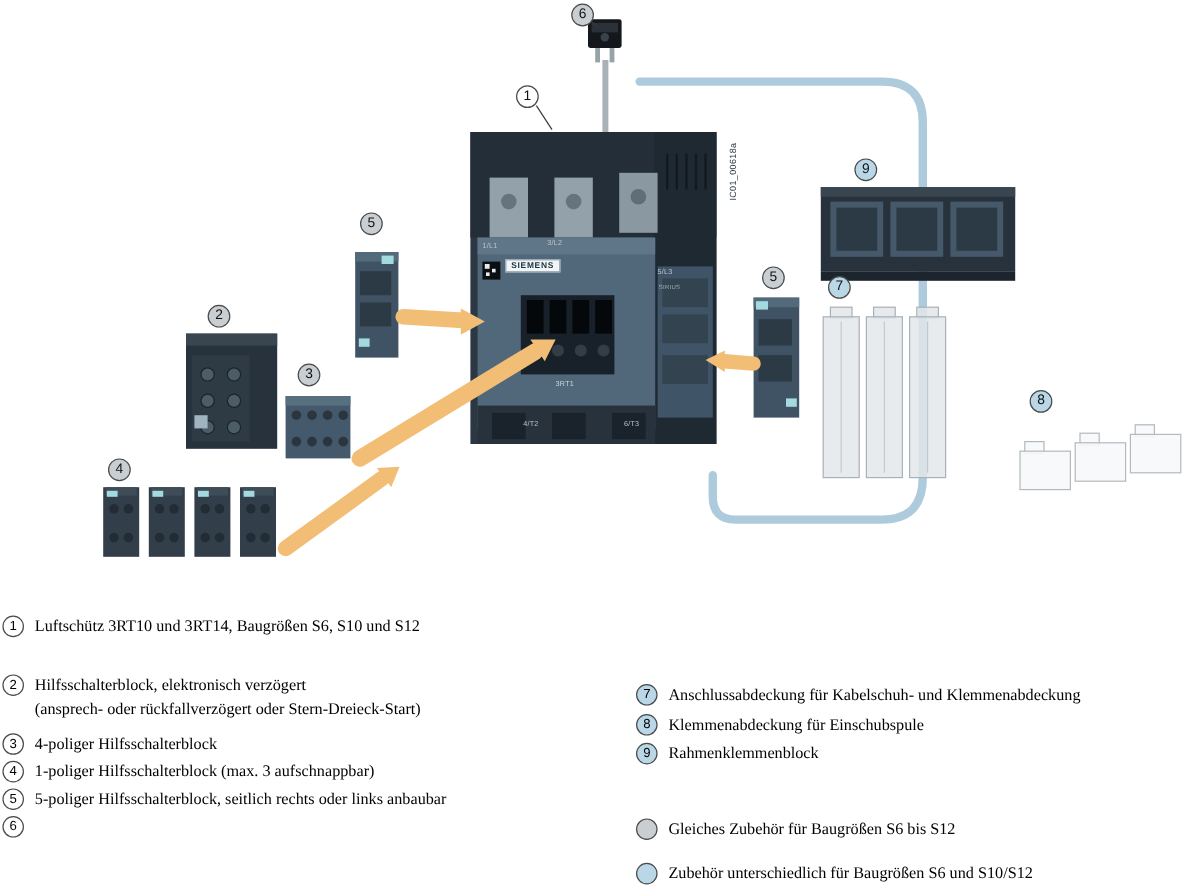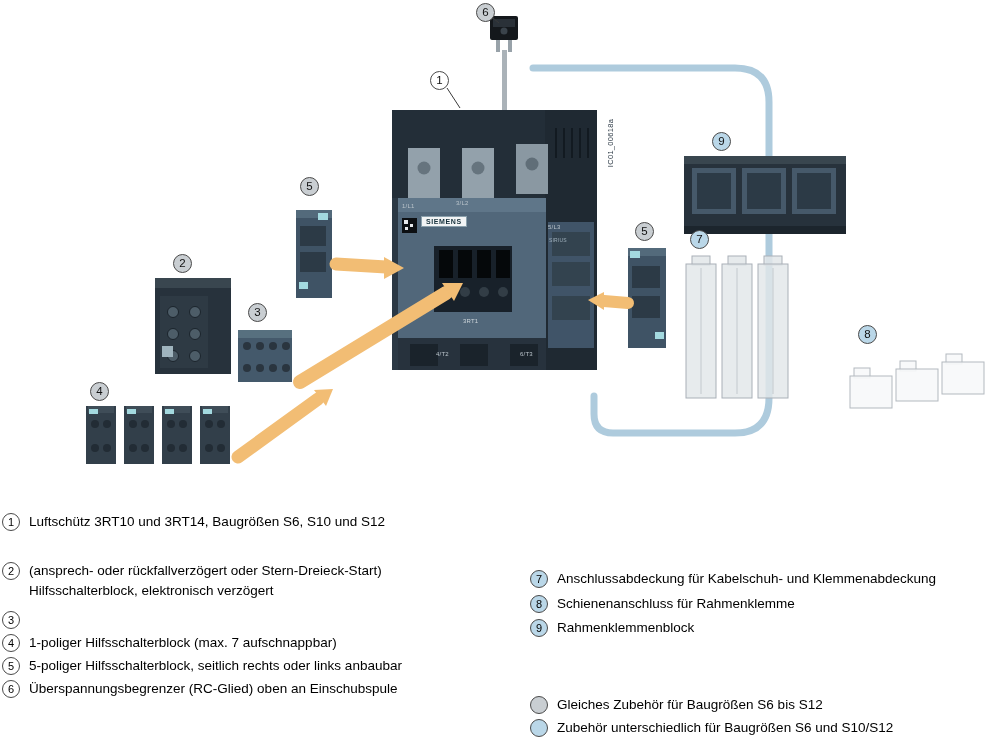--- a/index.html
+++ b/index.html
@@ -29,21 +29,21 @@
     font-size:7px; font-weight:bold; letter-spacing:0.6px; padding:1px 4px; z-index:4;
     border:0.5px solid #8aa0ac;
   }
   .codelabel {
     position:absolute; left:571px; top:138px; width:80px; height:10px;
     transform:rotate(-90deg); font-size:7.5px; color:#2b3844;
     text-align:center; z-index:4; letter-spacing:0.3px;
   }
 
   .legend-row { position:absolute; display:flex; gap:9px; align-items:flex-start; font-size:13.5px; }
-  .legend-row .lines div { line-height:20px; }
+  .legend-row .lines div { line-height:20px;font-family:Liberation Serif, serif; }
   .lcircle {
     flex:0 0 18px; width:18px; height:18px; border-radius:50%;
     border:1px solid #4a4a4a; background:#ffffff;
     display:flex; align-items:center; justify-content:center;
     font-size:11px; line-height:1; margin-top:1px;
   }
   .lcircle.gray { background:#c9ced2; }
   .lcircle.blue { background:#bad7e8; }
 </style>
 </head>
@@ -286,72 +286,74 @@
   <div class="legend-row" style="left:2px; top:512px;">
     <div class="lcircle">1</div>
     <div class="lines">
         <div>Luftschütz 3RT10 und 3RT14, Baugrößen S6, S10 und S12</div>
       </div>
   </div>
 
   <div class="legend-row" style="left:2px; top:561px;">
     <div class="lcircle">2</div>
     <div class="lines">
+      <div>Hilfsschalterblock, elektronisch verzögert</div>
       <div>(ansprech- oder rückfallverzögert oder Stern-Dreieck-Start)</div>
-      <div>Hilfsschalterblock, elektronisch verzögert</div>
     </div>
   </div>
 
   <div class="legend-row" style="left:2px; top:610px;">
     <div class="lcircle">3</div>
+    <div class="lines">
+        <div>4-poliger Hilfsschalterblock</div>
+      </div>
   </div>
 
   <div class="legend-row" style="left:2px; top:633px;">
     <div class="lcircle">4</div>
     <div class="lines">
-        <div>1-poliger Hilfsschalterblock (max. 7 aufschnappbar)</div>
+        <div>1-poliger Hilfsschalterblock (max. 3 aufschnappbar)</div>
       </div>
   </div>
 
   <div class="legend-row" style="left:2px; top:656px;">
     <div class="lcircle">5</div>
     <div class="lines">
         <div>5-poliger Hilfsschalterblock, seitlich rechts oder links anbaubar</div>
       </div>
   </div>
 
   <div class="legend-row" style="left:2px; top:679px;">
     <div class="lcircle">6</div>
     <div class="lines">
-      <div>Überspannungsbegrenzer (RC-Glied) oben an Einschubspule</div>
     </div>
   </div>
 
   <div class="legend-row" style="left:530px; top:569px;">
     <div class="lcircle blue">7</div>
     <div class="lines">
         <div>Anschlussabdeckung für Kabelschuh- und Klemmenabdeckung</div>
       </div>
   </div>
 
   <div class="legend-row" style="left:530px; top:594px;">
     <div class="lcircle blue">8</div>
     <div class="lines">
-        <div>Schienenanschluss für Rahmenklemme</div>
+        <div>Klemmenabdeckung für Einschubspule</div>
       </div>
   </div>
 
   <div class="legend-row" style="left:530px; top:618px;">
     <div class="lcircle blue">9</div>
     <div class="lines">
         <div>Rahmenklemmenblock</div>
       </div>
   </div>
 
-  <div class="legend-row" style="left:530px; top:695px;">
+  <div class="legend-row" style="left:530px; top:681px;">
     <div class="lcircle gray"></div>
     <div class="lines">
         <div>Gleiches Zubehör für Baugrößen S6 bis S12</div>
       </div>
   </div>
 
   <div class="legend-row" style="left:530px; top:718px;text-align:center;">
     <div class="lcircle blue"></div>
     <div class="lines">
         <div>Zubehör unterschiedlich für Baugrößen S6 und S10/S12</div>

